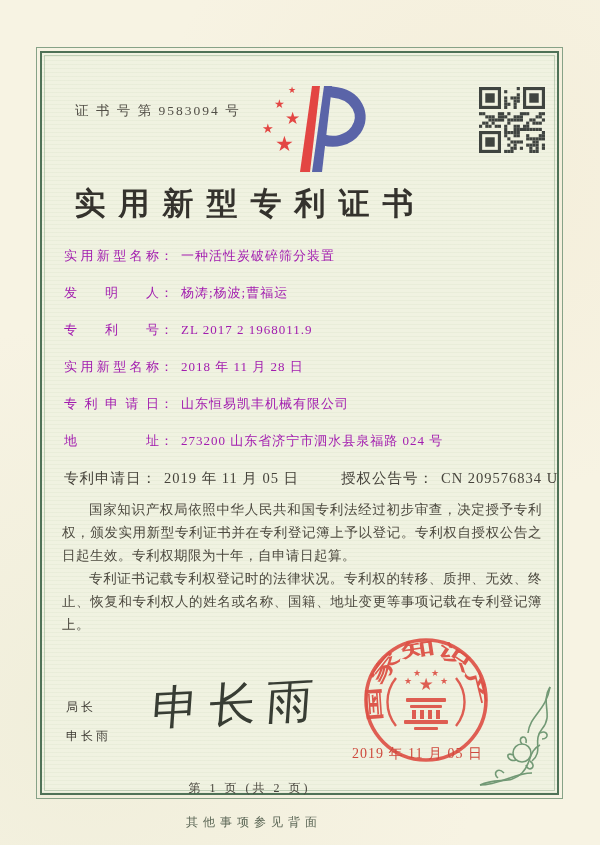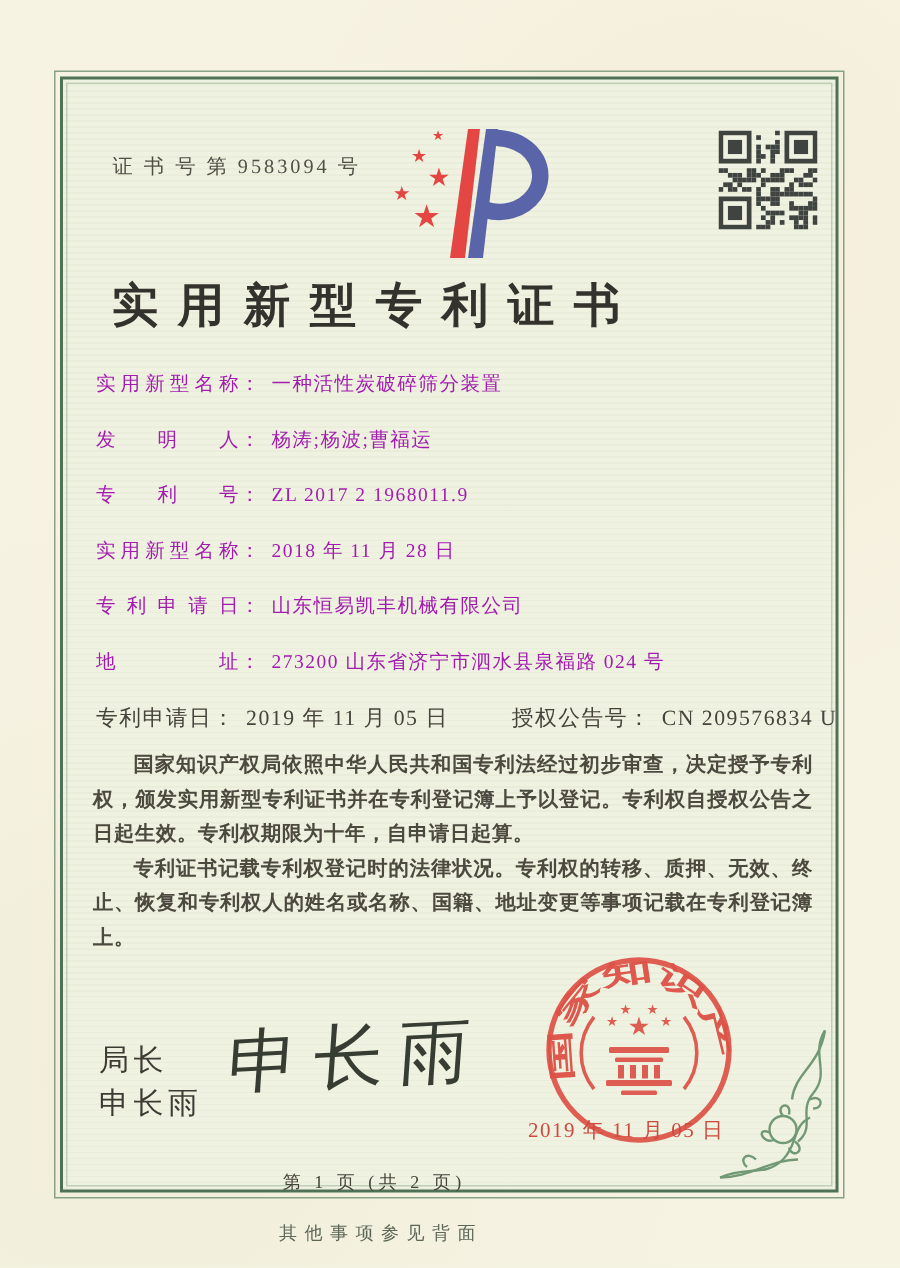--- a/index.html
+++ b/index.html
@@ -61,24 +61,24 @@
   }
   .fcolon{flex:none;margin-right:8px;}
   .fvalue{letter-spacing:1px;white-space:nowrap;}
   .grant-row{display:flex;align-items:baseline;height:37px;font-size:14.5px;color:#46433b;}
   .glabel{letter-spacing:1px;flex:none;}
   .gsep{width:42px;flex:none;}
   
   .paras{position:absolute;left:62px;top:498px;width:480px;}
   .paras p{
     margin:0;text-indent:2em;font-size:13.5px;line-height:23px;
-    color:#4c493f;letter-spacing:.5px;text-align:justify;font-weight:bold;
-  }
-  
-  .officials{position:absolute;left:66px;top:693px;font-size:20px;line-height:29px;color:#3e3b34;letter-spacing:3px;}
+    color:#4c493f;letter-spacing:.5px;text-align:justify;
+  }
+  
+  .officials{position:absolute;left:66px;top:693px;font-size:12px;line-height:29px;color:#3e3b34;letter-spacing:3px;}
   .signature{
     position:absolute;left:152px;top:672px;width:220px;
     font-size:47px;color:#383d34;letter-spacing:10px;
     transform:rotate(-3deg) skewX(-7deg);
     white-space:nowrap;
   }
   .seal{position:absolute;left:352px;top:626px;width:148px;height:148px;}
   .seal-date{
     position:absolute;left:352px;top:745px;
     font-size:14px;color:#cf4a3e;letter-spacing:1px;white-space:nowrap;

